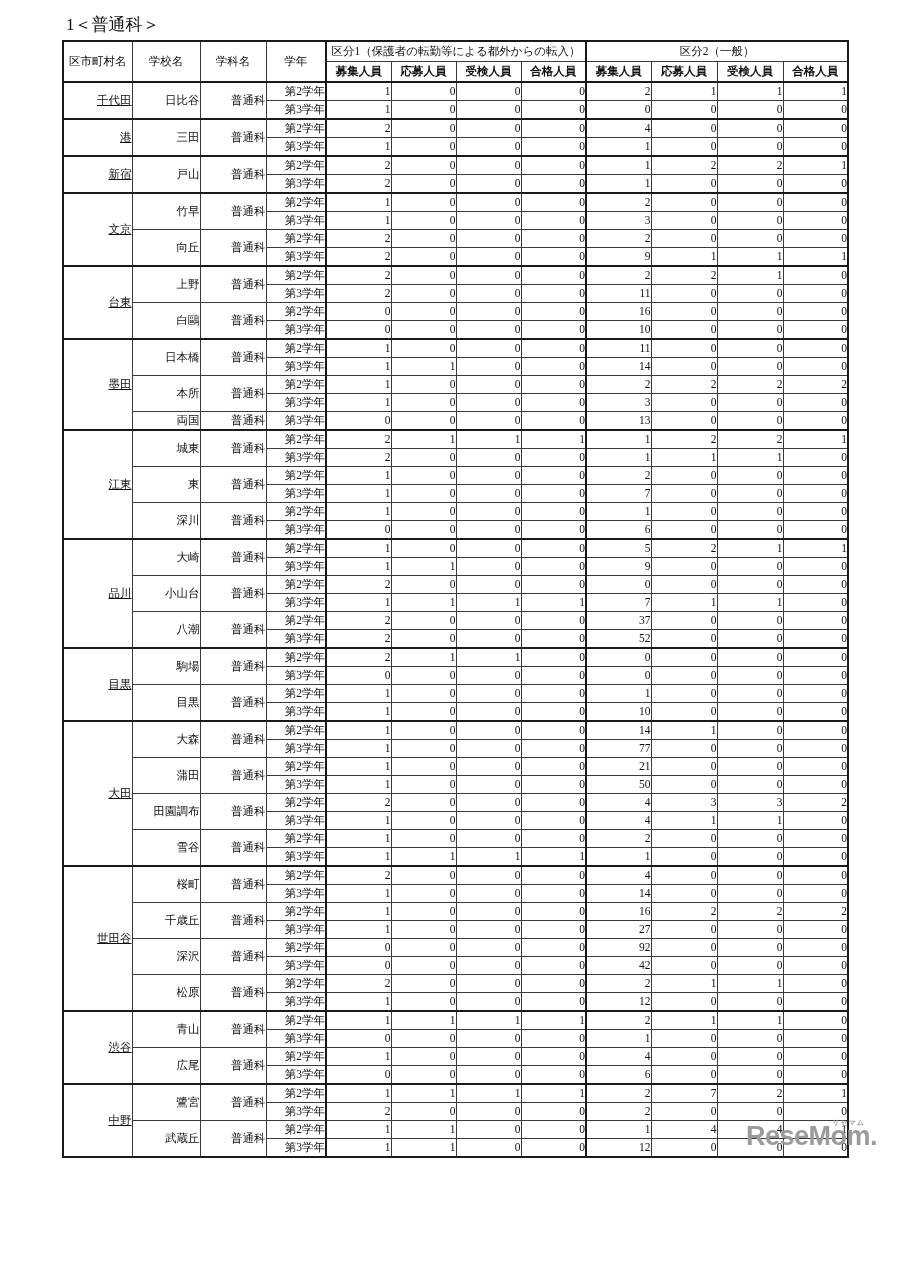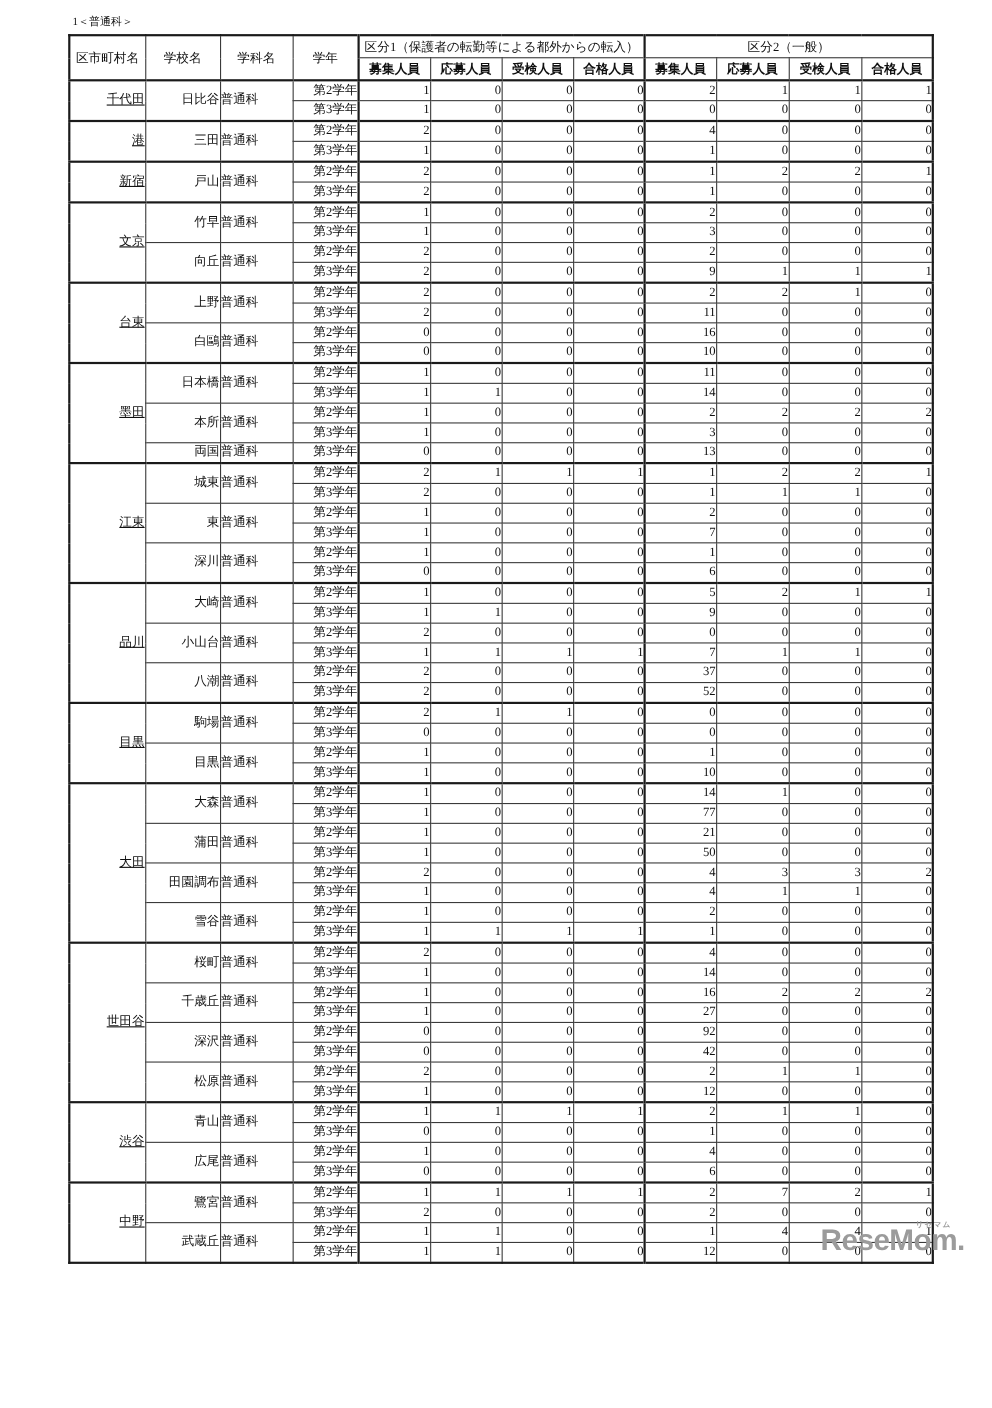--- a/index.html
+++ b/index.html
@@ -7,37 +7,37 @@
     width:902px;height:1280px;position:relative;background:#ffffff;
     font-family:"Liberation Serif","DejaVu Serif",serif;color:#111;
     -webkit-font-smoothing:antialiased;
   }
   .doc{position:absolute;left:0;top:0;width:902px;}
   .title{
     margin-top:82px;text-align:center;font-size:17px;letter-spacing:0.2px;
     color:#101010;white-space:nowrap;
   }
   .section-label{
-    margin:13px 0 4px 66px;font-size:10px;color:#101010;
+    margin:13px 0 4px 66px;font-size:17px;color:#101010;
   }
   table.results{
     margin-left:62px;border-collapse:collapse;table-layout:fixed;
     width:785px;font-size:11.5px;color:#101010;
   }
   table.results{border:2px solid #1a1a1a;}
   table.results th, table.results td{
     border:1px solid #3a3a3a;padding:0;font-weight:normal;overflow:hidden;
     white-space:nowrap;
   }
   thead th{height:19px;text-align:center;vertical-align:middle;}
   thead tr.sub-row th{border-bottom:2px solid #1a1a1a;font-weight:bold;}
   tbody td{height:17px;vertical-align:middle;line-height:17px;}
   td.c-district{text-align:right;padding-left:5px;text-decoration:underline;}
   td.c-school{text-align:right;padding-left:6px;}
-  td.c-dept{text-align:left;padding-left:6px;margin-top:16px;}
+  td.c-dept{text-align:right;padding-left:6px;margin-top:16px;}
   td.c-grade{text-align:right;}
   td.c-num{text-align:right;padding-right:5px;}
   .bL2{border-left:2px solid #1a1a1a !important;}
   tr.district-start td{border-top:2px solid #1a1a1a;}
   tr.grade-row td{border-top:1px solid #6a6a6a;}
   .logo{
     position:absolute;right:25px;bottom:8px;
     font-family:"Liberation Sans","DejaVu Sans",sans-serif;
     font-weight:bold;font-size:27px;color:#9b9b9b;letter-spacing:-0.5px;
     line-height:1;

